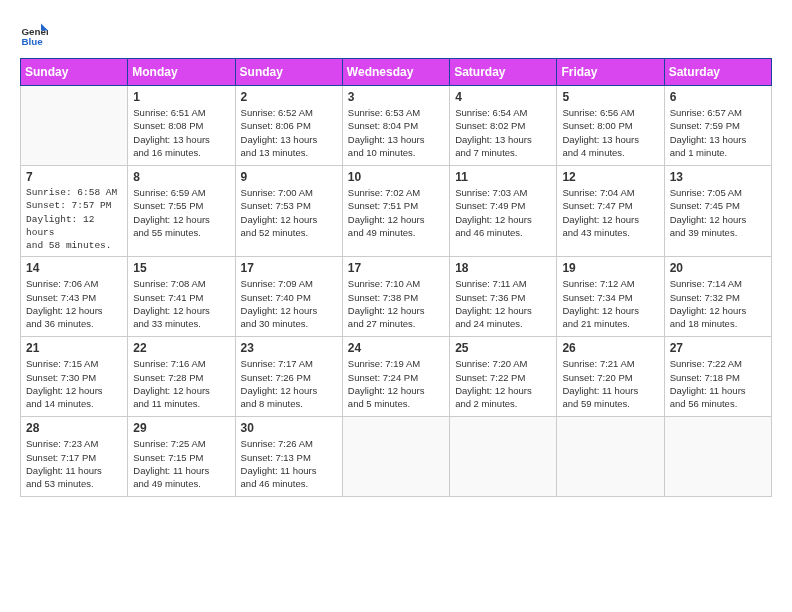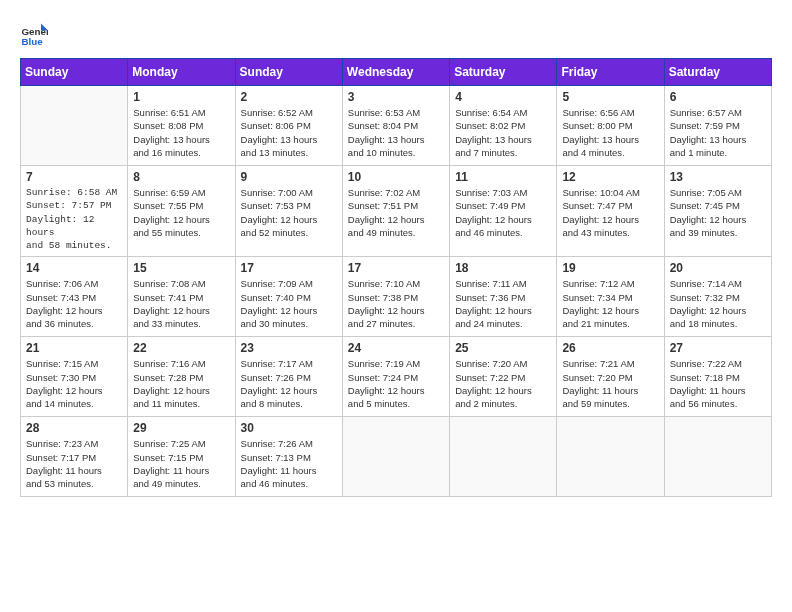--- a/index.html
+++ b/index.html
@@ -36,21 +36,21 @@
     .calendar-subtitle {
       font-size: 15px;
       color: #555;
     }
     table {
       width: 100%;
       border-collapse: collapse;
       table-layout: fixed;
     }
     th {
-      background-color: #6d28d9;
+      background-color: #d946ef;
       color: #fff;
       font-size: 12px;
       font-weight: bold;
       padding: 6px 4px;
       text-align: left;
       border: 1px solid #1a44a0;
     }
     td {
       border: 1px solid #ccc;
       vertical-align: top;
@@ -183,21 +183,21 @@
         </td>
         <td>
           <span class="day-number">11</span>
           <div class="day-info" style="white-space: pre-line;">Sunrise: 7:03 AM
 Sunset: 7:49 PM
 Daylight: 12 hours
 and 46 minutes.</div>
         </td>
         <td>
           <span class="day-number">12</span>
-          <div class="day-info" style="white-space: pre-line;">Sunrise: 10:04 AM
+          <div class="day-info" style="white-space: pre-line;">Sunrise: 7:04 AM
 Sunset: 7:47 PM
 Daylight: 12 hours
 and 43 minutes.</div>
         </td>
         <td>
           <span class="day-number">13</span>
           <div class="day-info" style="white-space: pre-line;">Sunrise: 7:05 AM
 Sunset: 7:45 PM
 Daylight: 12 hours
 and 39 minutes.</div>

